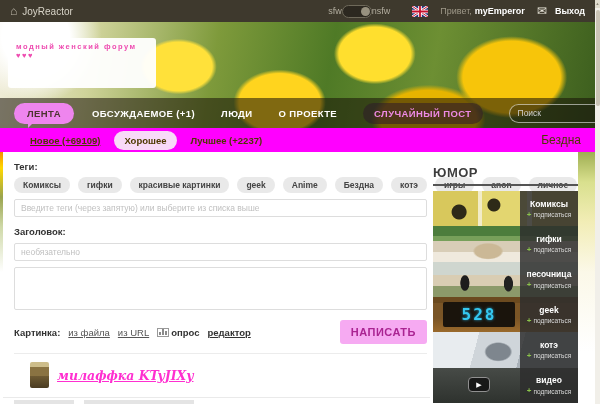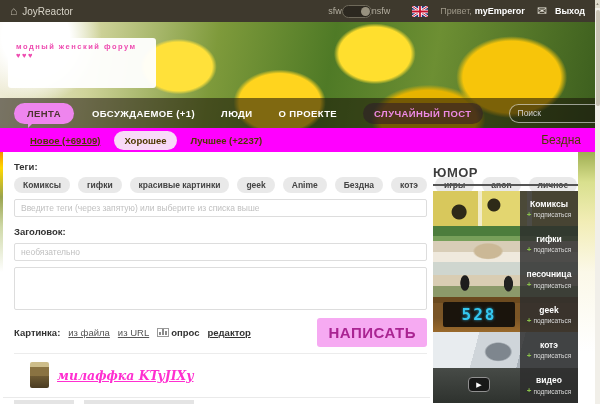--- a/index.html
+++ b/index.html
@@ -93,21 +93,21 @@
                resize:none; outline:none; font-family:"Liberation Sans",sans-serif; font-size:9px; }
   .image-row { margin-top:8px; display:flex; align-items:center; font-size:9.5px; color:#333; height:20px; }
   .image-row .cap { font-weight:bold; margin-right:8px; }
   .flink { color:#555; text-decoration:underline; margin-right:8px; cursor:pointer; }
   .poll { font-weight:bold; color:#333; margin-right:8px; display:flex; align-items:center; cursor:pointer; }
   .poll-ic { display:inline-flex; align-items:flex-end; gap:1px; margin-right:2px; border:1px solid #999;
              padding:1px; height:9px; }
   .poll-ic i { display:block; width:2px; background:#8a8a8a; }
   .editor { font-weight:bold; color:#333; text-decoration:underline; cursor:pointer; }
   .write-btn { margin-left:auto; background:#f6aaf2; color:#aa2492; border:none; border-radius:3px;
-               font-weight:bold; font-size:15px; letter-spacing:.5px; padding:6px 11px; cursor:pointer;
+               font-weight:bold; font-size:11px; letter-spacing:.5px; padding:6px 11px; cursor:pointer;
                font-family:"Liberation Sans",sans-serif; }
   .divider { margin-top:11px; width:413px; border-top:1px solid #ececec; }
   .user-row { margin-top:8px; margin-left:16px; display:flex; align-items:center; }
   .avatar { width:19px; height:26px; border-radius:2px;
             background:linear-gradient(180deg,#cdbd8a 0 20%, #8a7342 20% 55%, #6e5a33 55%, #4a3c22 100%); }
   .user-link { margin-left:8px; font-family:"DejaVu Serif", serif; font-style:italic; font-weight:bold;
                color:#ff2fd0; font-size:12.5px; text-decoration:underline; cursor:pointer; }
   .bottom-line { position:absolute; left:3px; top:397px; width:427px; border-top:1px solid #eaeaea; }
   .smudge { position:absolute; top:400px; height:4px; background:#d9d9d9; opacity:.7; }
 

